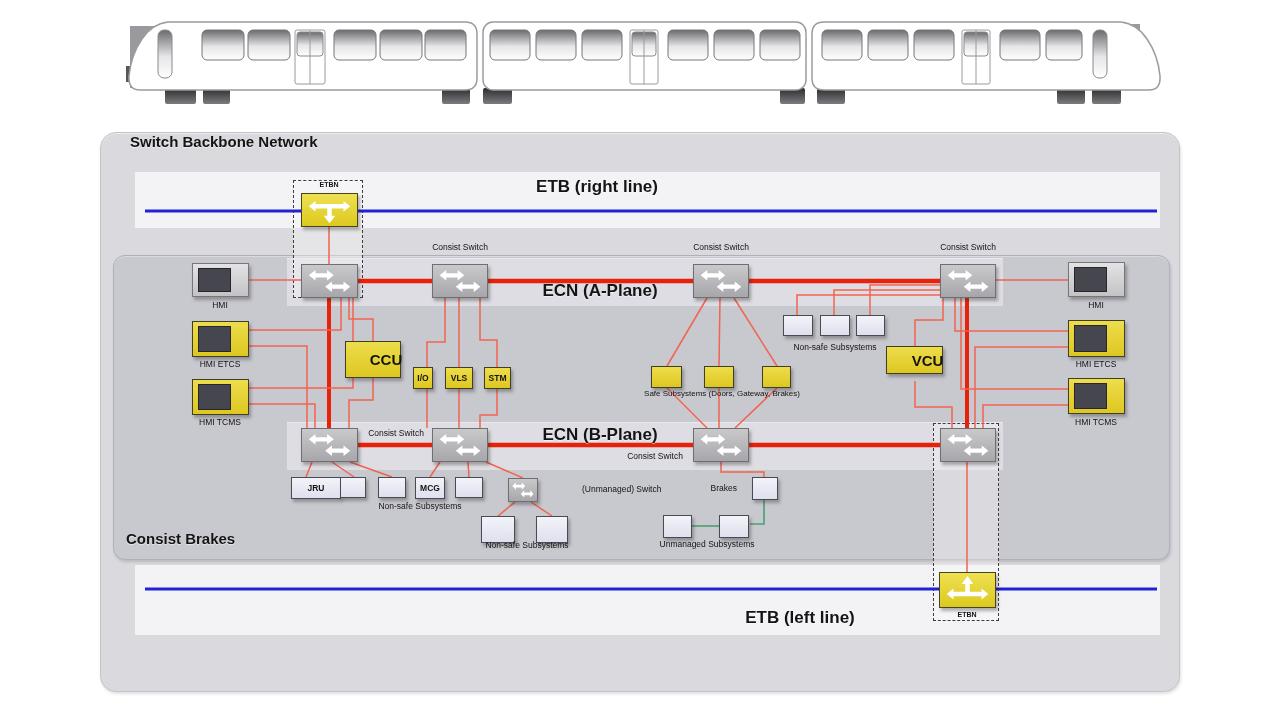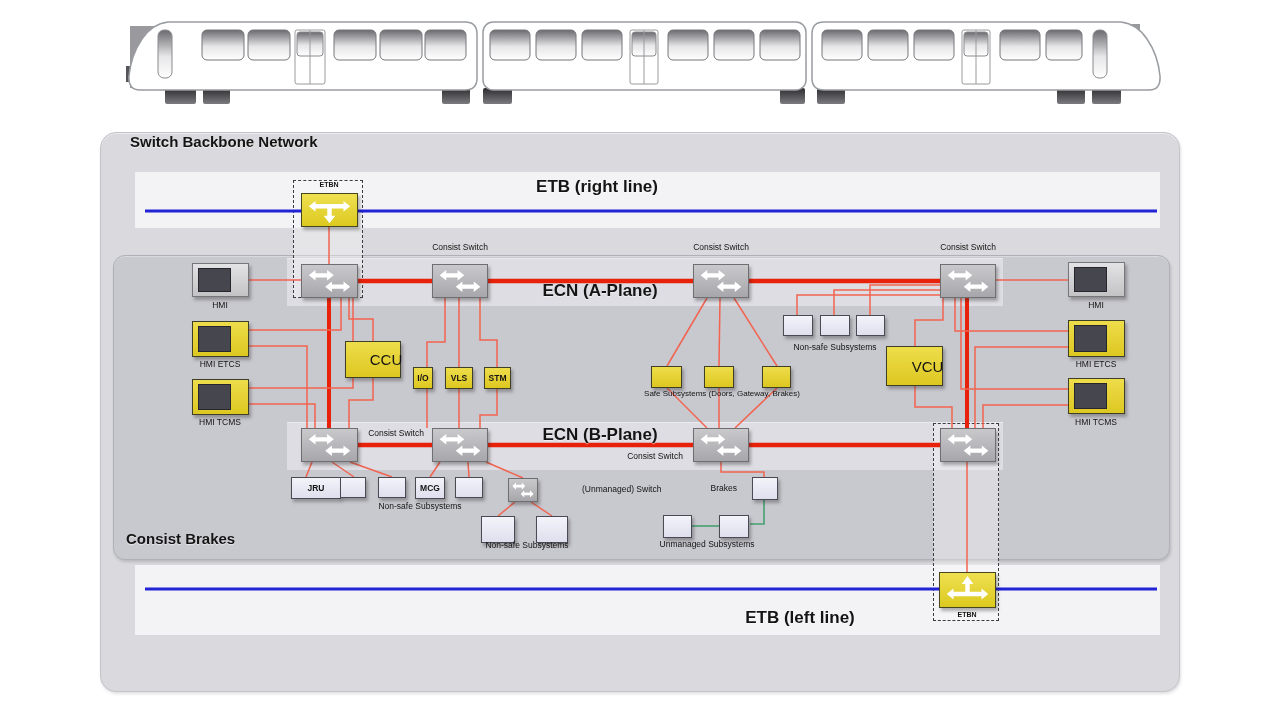--- a/index.html
+++ b/index.html
@@ -21,21 +21,21 @@
   .w-trunk{stroke-width:4px;}
   .w-thin{stroke-width:1.5px;}
   .w-green{stroke-width:1.6px;}
   .node{position:absolute;box-sizing:border-box;
         box-shadow:2px 3px 3px rgba(40,40,40,.35);}
   .switch,.switch-small{background:linear-gradient(#c9c9cc,#a7a7ab);border:1.5px solid #6f6f73;}
   .etbn{background:linear-gradient(#efe051,#dcc91f);border:1.5px solid #46461e;}
   .box-yellow-lg,.box-yellow-sm,.hmi-yellow{background:linear-gradient(#eedd4b,#ddc721);
         border:1.5px solid #3f3f28;}
   .box-yellow-lg,.box-yellow-sm,.box-light{display:flex;align-items:center;justify-content:center;}
-  .box-yellow-lg{font-size:15px;font-weight:400;padding-left:26px;}
+  .box-yellow-lg{font-size:15px;font-weight:700;padding-left:26px;}
   .box-yellow-sm{font-size:8.5px;font-weight:600;}
   .box-light{background:linear-gradient(#f3f3fa,#dfdfee);border:1px solid #4a4a55;
              font-size:8.5px;font-weight:600;}
   .hmi-gray{background:linear-gradient(#e3e3e5,#c3c3c6);border:1.5px solid #77777b;}
   .screen{position:absolute;left:5px;top:4px;bottom:4px;width:60%;
           background:#46464e;border:1.5px solid #26262c;box-sizing:border-box;}
   .node svg{display:block;width:100%;height:100%;}
   .txt{position:absolute;white-space:nowrap;color:#141414;line-height:1.1;}
   .t-big{font-size:17px;font-weight:600;text-shadow:0 1px 1px rgba(255,255,255,.6);}
   .t-med{font-size:15px;font-weight:600;text-shadow:0 1px 1px rgba(255,255,255,.6);}
@@ -241,21 +241,21 @@
     </div>
     <div class="node hmi-yellow" style="left: 1068px; top: 320px; width: 57px; height: 37px;">
       <div class="screen"></div>
     </div>
     <div class="node hmi-yellow" style="left: 1068px; top: 378px; width: 57px; height: 36px;">
       <div class="screen"></div>
     </div>
     <div class="node box-yellow-lg" style="left: 345px; top: 341px; width: 56px; height: 37px;">
       <span>CCU</span>
     </div>
-    <div class="node box-yellow-lg" style="left: 886px; top: 346px; width: 57px; height: 40px;">
+    <div class="node box-yellow-lg" style="left: 886px; top: 346px; width: 57px; height: 28px;">
       <span>VCU</span>
     </div>
     <div class="node box-yellow-sm" style="left: 413px; top: 367px; width: 20px; height: 22px;">
       <span>I/O</span>
     </div>
     <div class="node box-yellow-sm" style="left: 445px; top: 367px; width: 28px; height: 22px;">
       <span>VLS</span>
     </div>
     <div class="node box-yellow-sm" style="left: 484px; top: 367px; width: 27px; height: 22px;">
       <span>STM</span>

